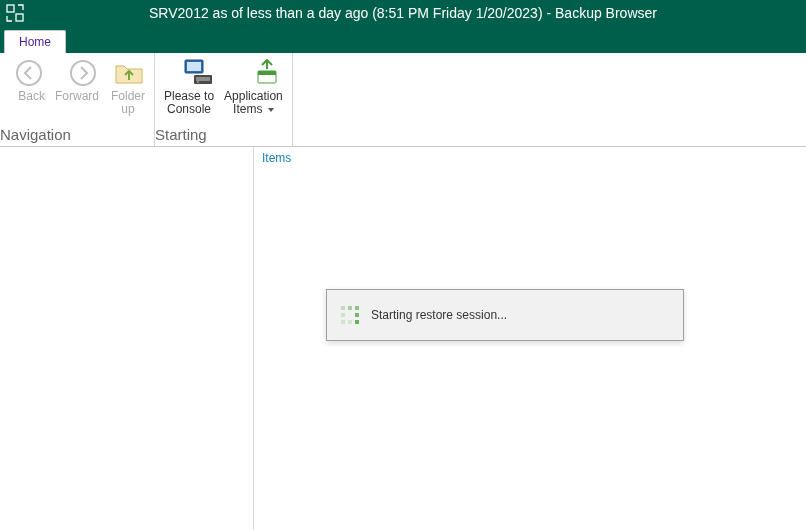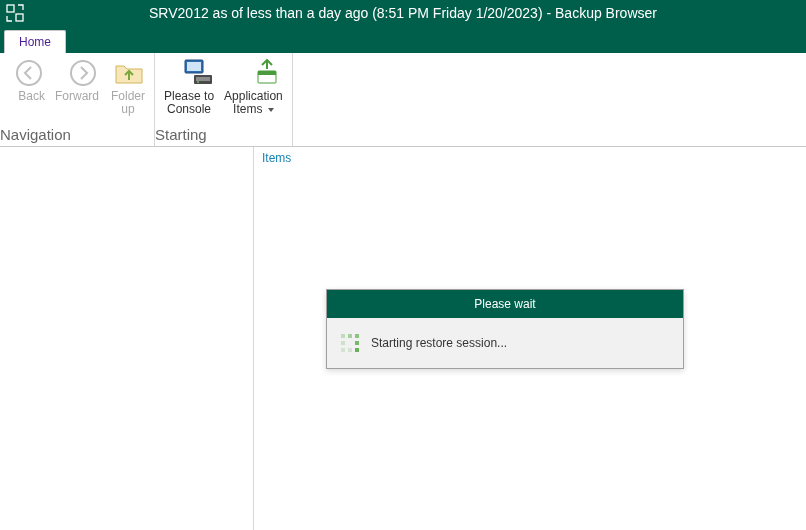--- a/index.html
+++ b/index.html
@@ -250,21 +250,20 @@
   </div>
 
 </div>
 
 <div class="workspace">
   <div class="tree-pane"></div>
   <div class="list-pane">
     <div class="list-header">Items</div>
 
     <div class="dialog">
-      <div class="dialog-title">Please wait</div>
       <div class="dialog-body">
         <div class="spinner">
           <span></span>
             <span></span>
             <span></span>
             <span></span>
             <span></span>
             <span></span>
             <span></span>
             <span></span>

